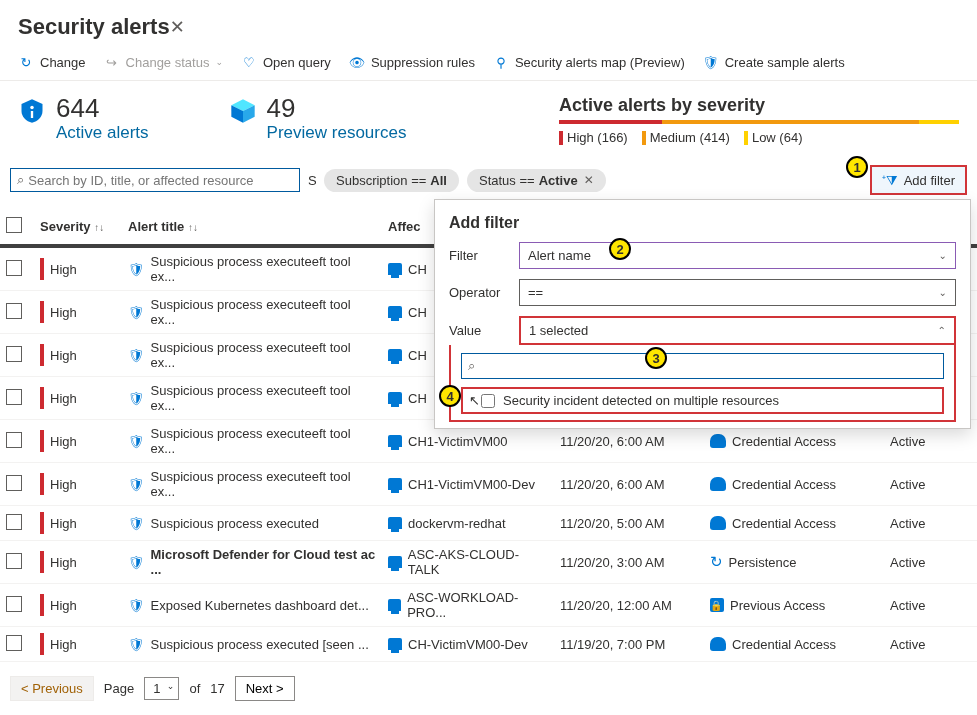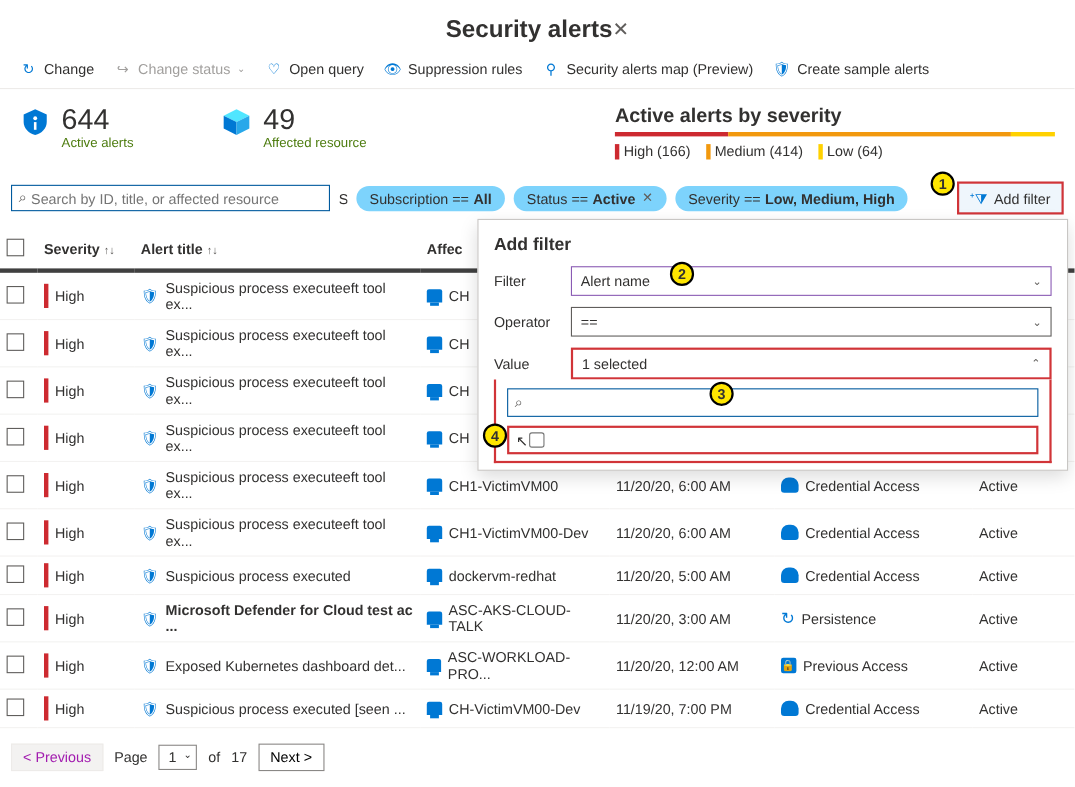--- a/index.html
+++ b/index.html
@@ -1,41 +1,41 @@
 <!DOCTYPE html>
 <html><head>
 <meta charset="utf-8">
 <style>
 * { box-sizing: border-box; margin: 0; padding: 0; }
 body { font-family: "Segoe UI", Arial, sans-serif; font-size: 13px; color: #323130; background: #fff; width: 977px; }
-.header { display: flex; align-items: center; justify-content: center; padding: 14px 18px 10px 18px; }
+.header { display: flex; align-items: center; justify-content: flex-start; padding: 14px 18px 10px 18px; }
 .header h1 { font-size: 22px; font-weight: 600; }
 .close { font-size: 18px; cursor: pointer; color: #605e5c; }
 .toolbar { display: flex; align-items: center; gap: 18px; padding: 4px 18px 10px 18px; border-bottom: 1px solid #edebe9; }
 .tb-item { display: flex; align-items: center; gap: 6px; color: #323130; cursor: pointer; font-size: 13px; }
 .tb-item.disabled { color: #a19f9d; }
 .tb-icon { width: 16px; height: 16px; display: inline-flex; align-items: center; justify-content: center; }
 .stats { display: flex; align-items: flex-start; padding: 14px 18px; gap: 80px; }
 .stat-block { display: flex; align-items: flex-start; gap: 10px; }
 .stat-icon { width: 28px; height: 28px; margin-top: 2px; }
 .stat-num { font-size: 26px; font-weight: 400; line-height: 1; }
-.stat-lbl { font-size: 12px; color: #4d7c0f; margin-top: 2px; }
+.stat-lbl { font-size: 17px; color: #0369a1; margin-top: 2px; }
 .sev-box { margin-left: auto; min-width: 400px; }
 .sev-title { font-size: 18px; font-weight: 600; margin-bottom: 4px; }
 .sev-bar { display: flex; height: 4px; margin-bottom: 6px; }
 .sev-h { background: #cd2a30; }
 .sev-m { background: #f2990e; }
 .sev-l { background: #ffd100; }
 .sev-legend { display: flex; gap: 14px; font-size: 13px; }
 .sev-legend span { display: flex; align-items: center; gap: 4px; }
 .sev-chip { width: 4px; height: 14px; display: inline-block; }
 .filter-row { display: flex; align-items: center; gap: 8px; padding: 6px 10px 14px 10px; position: relative; }
 .search-box { display: flex; align-items: center; border: 1px solid #005a9e; padding: 3px 6px; width: 290px; gap: 4px; }
 .search-box input { border: none; outline: none; flex: 1; font-size: 13px; }
-.pill { background: #7dd3fc; border-radius: 12px; padding: 4px 12px; font-size: 13px; display: flex; align-items: center; gap: 4px; }
+.pill { background: #e5e5e5; border-radius: 12px; padding: 4px 12px; font-size: 13px; display: flex; align-items: center; gap: 4px; }
 .pill b { font-weight: 600; }
 .pill-x { color: #605e5c; font-size: 12px; cursor: pointer; margin-left: 2px; }
 .add-filter-btn { border: 2px solid #d13438; background: #eff6fc; padding: 4px 10px; display: flex; align-items: center; gap: 6px; color: #323130; position: relative; }
 .callout { position: absolute; left: -2px; background: #ffe600; border: 2px solid #000; border-radius: 50%; width: 22px; height: 22px; display: flex; align-items: center; justify-content: center; font-weight: 700; font-size: 13px; z-index: 5; }
 .c1 { left: 846px; top: -3px; }
 .filter-panel { position: absolute; top: 40px; left: 434px; right: 6px; background: #fff; border: 1px solid #c8c6c4; box-shadow: 0 6px 16px rgba(0,0,0,.15); padding: 14px 14px 6px 14px; z-index: 10; }
 .fp-title { font-size: 16px; font-weight: 600; margin-bottom: 10px; }
 .fp-row { display: flex; align-items: center; margin-bottom: 10px; position: relative; }
 .fp-label { width: 70px; font-size: 13px; }
 .fp-select { flex: 1; border: 1px solid #605e5c; padding: 5px 8px; display: flex; justify-content: space-between; align-items: center; font-size: 13px; }
@@ -58,21 +58,21 @@
 .bold { font-weight: 600; }
 .res-cell { display: flex; align-items: center; gap: 6px; }
 .vm-icon { width: 14px; height: 12px; background: #0078d4; border-radius: 2px 2px 0 0; position: relative; }
 .vm-icon::after { content:''; position:absolute; bottom:-3px; left:3px; width:8px; height:3px; background:#0078d4; }
 .mitre-cell { display: flex; align-items: center; gap: 6px; }
 .mask-icon { width:16px; height:14px; background:#0078d4; border-radius:7px 7px 3px 3px; position:relative; }
 .persist-icon { color:#0078d4; font-size:15px; }
 .lock-icon { color:#fff; background:#0078d4; width:14px; height:14px; display:inline-flex; align-items:center; justify-content:center; font-size:10px; border-radius:2px; }
 .pager { display: flex; align-items: center; gap: 10px; padding: 14px 10px; }
 .pg-btn { border: 1px solid #8a8886; background: #fff; padding: 4px 10px; font-size: 13px; cursor: pointer; }
-.pg-btn.disabled { background: #f3f2f1; color: #a21caf; border-color: #edebe9; }
+.pg-btn.disabled { background: #f3f2f1; color: #a16207; border-color: #edebe9; }
 .pg-select { border: 1px solid #8a8886; padding: 3px 18px 3px 8px; font-size: 13px; position: relative; }
 .sort { font-size: 10px; color: #605e5c; }
 .cursor { position:absolute; font-size:13px; z-index:25;}
 </style>
 </head>
 <body>
 
 <div class="header">
   <h1>Security alerts</h1>
   <span class="close">✕</span>
@@ -119,21 +119,21 @@
     </div>
   </div>
   <div class="stat-block">
     <svg class="stat-icon" viewBox="0 0 24 24">
         <path fill="#50e6ff" d="M12 2 L22 7 L12 12 L2 7 Z"></path>
         <path fill="#0078d4" d="M2 7 L12 12 V22 L2 17 Z"></path>
         <path fill="#28a8ea" d="M22 7 L12 12 V22 L22 17 Z"></path>
       </svg>
     <div>
       <div class="stat-num">49</div>
-      <div class="stat-lbl">Affected resource</div>
+      <div class="stat-lbl">Preview resources</div>
     </div>
   </div>
   <div class="sev-box">
     <div class="sev-title">Active alerts by severity</div>
     <div class="sev-bar">
       <div class="sev-h" style="flex:166"></div>
       <div class="sev-m" style="flex:414"></div>
       <div class="sev-l" style="flex:64"></div>
     </div>
     <div class="sev-legend">
@@ -161,24 +161,20 @@
   <span style="overflow:hidden; width:8px;">S</span>
   <div class="pill">
     <span>Subscription == </span>
       <b>All</b>
   </div>
   <div class="pill">
     <span>Status == </span>
       <b>Active</b>
     <span class="pill-x">✕</span>
   </div>
-  <div class="pill">
-    <span>Severity == </span>
-      <b>Low, Medium, High</b>
-  </div>
   <div class="callout c1">1</div>
   <div class="add-filter-btn" style="margin-left:auto">
     <span style="color:#0078d4">⁺⧩</span>
     <span>Add filter</span>
   </div>
 
   <div class="filter-panel">
     <div class="fp-title">Add filter</div>
     <div class="fp-row">
       <div class="fp-label">Filter</div>
@@ -204,20 +200,21 @@
     </div>
     <div style="position:relative; margin-left:0px; margin-top:0;">
       <div class="value-drop" style="position:relative; border-top:none;">
         <div class="value-search">
           <span style="color:#605e5c">⌕</span>
         </div>
         <div class="callout" style="left:194px; top:2px">3</div>
         <div class="value-opt">
           <span class="cursor" style="left:6px; top:4px">↖</span>
           <input type="checkbox" style="margin-left: 16px;">
+          <span>Security incident detected on multiple resources</span>
         </div>
         <div class="callout" style="left:-12px; top:40px">4</div>
       </div>
     </div>
   </div>
 </div>
 
 <table class="table">
   <thead>
     <tr>

